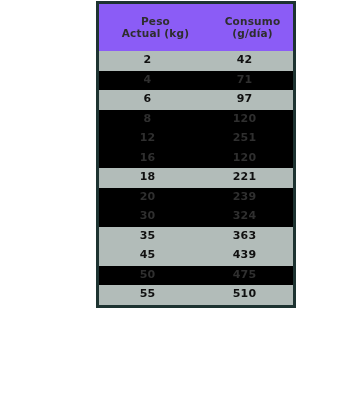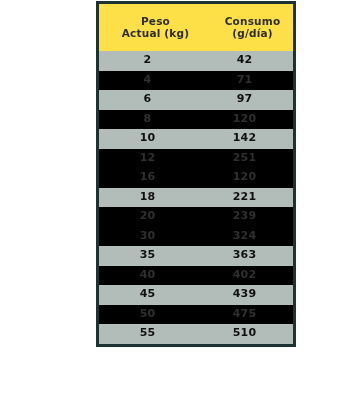--- a/index.html
+++ b/index.html
@@ -39,21 +39,21 @@
     padding: 0;
     margin: 0;
     text-align: center;
     vertical-align: middle;
     font-size: 11px;
     font-weight: bold;
     line-height: 1.15;
     letter-spacing: 0.2px;
   }
   thead tr.header-row th {
-    background: #fde047;
+    background: #8b5cf6;
     color: #2e2e2e;
     height: 38px;
     padding: 4px 2px 5px 18px;
     font-size: 10.5px;
     font-weight: bold;
   }
   .hdr-line {
     display: block;
   }
   tbody tr {
@@ -109,24 +109,20 @@
             <td>71</td>
           </tr>
           <tr class="row-light">
             <td>6</td>
             <td>97</td>
           </tr>
           <tr class="row-dark">
             <td>8</td>
             <td>120</td>
           </tr>
-          <tr class="row-light">
-            <td>10</td>
-            <td>142</td>
-          </tr>
           <tr class="row-dark">
             <td>12</td>
             <td>251</td>
           </tr>
           <tr class="row-dark">
             <td>16</td>
             <td>120</td>
           </tr>
           <tr class="row-light">
             <td>18</td>
@@ -137,24 +133,20 @@
             <td>239</td>
           </tr>
           <tr class="row-dark">
             <td>30</td>
             <td>324</td>
           </tr>
           <tr class="row-light">
             <td>35</td>
             <td>363</td>
           </tr>
-          <tr class="row-dark">
-            <td>40</td>
-            <td>402</td>
-          </tr>
           <tr class="row-light">
             <td>45</td>
             <td>439</td>
           </tr>
           <tr class="row-dark">
             <td>50</td>
             <td>475</td>
           </tr>
           <tr class="row-light">
             <td>55</td>

